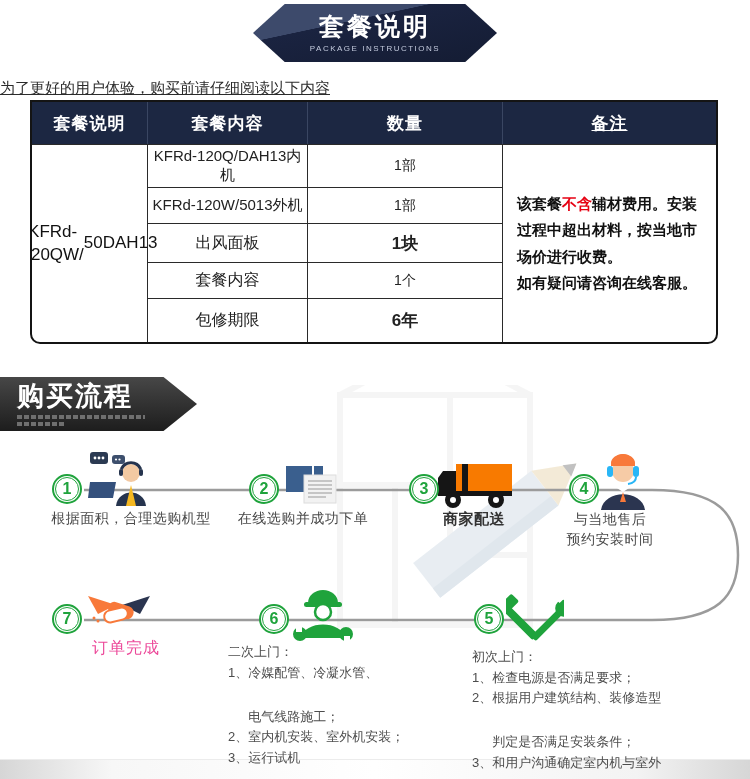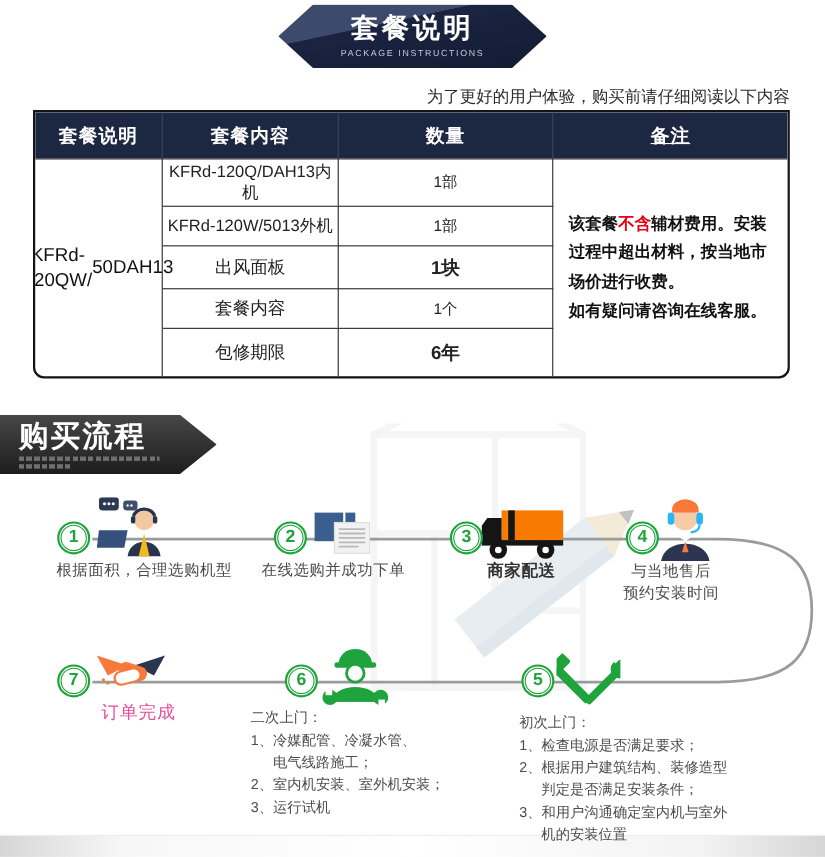--- a/index.html
+++ b/index.html
@@ -19,21 +19,21 @@
     clip-path:polygon(0 50%, 13% 0, 87% 0, 100% 50%, 87% 100%, 13% 100%);
     background:linear-gradient(168deg,#3d4a6b 0%,#3d4a6b 34%,#1a2340 34.5%,#141c33 100%);
     display:flex; flex-direction:column; align-items:center; justify-content:center;
   }
   .pkg-banner .t { color:#fff; font-size:25px; font-weight:bold; letter-spacing:3px; line-height:1.1; }
   .pkg-banner .s { color:#c3cadd; font-size:8px; letter-spacing:1.5px; margin-top:3px; }
 
   
   .notice {
     position:absolute; left:0; top:79px; width:718px;
-    text-align:right; font-size:15px; color:#2b2b2b;
+    font-size:15px; color:#2b2b2b;text-decoration:underline;
   }
 
   
   .tbl {
     position:absolute; left:30px; top:100px; width:688px;
     border:2px solid #141414; border-radius:0 0 10px 10px; overflow:hidden;
     background:#fff;
   }
   .tbl-head { display:grid; grid-template-columns:116px 160px 195px 1fr; background:#1c2742; }
   .tbl-head .hc {
@@ -94,21 +94,21 @@
   .step-circle::before {
     content:""; position:absolute; inset:1px; border:1px solid #1fa33c; border-radius:50%;
   }
   .icon { position:absolute; z-index:2; }
   .lbl { position:absolute; z-index:2; color:#4a4a4a; }
   .lbl-c { text-align:center; font-size:14px; letter-spacing:.5px; }
   .lbl-bold { font-weight:bold; font-size:15px; color:#333; }
   .lbl-big { font-size:16px; color:#ec4899; letter-spacing:1px; }
   .lbl-list { font-size:13px; line-height:1.55; color:#4d4d4d; }
   .lbl-list .ttl { margin-bottom:1px; }
-  .lbl-list .indent { padding-left:1.55em; }
+  .lbl-list .indent { padding-left:1.55em;margin-top:24px; }
 
   
   .footer-strip {
     position:absolute; left:0; bottom:0; width:750px; height:20px;
     background:linear-gradient(to right,#d6d6d6,#f7f7f7 15%,#ffffff 50%,#f3f3f3 85%,#d6d6d6);
     border-top:1px solid #ececec;
   }
 </style>
 </head>
 <body>

